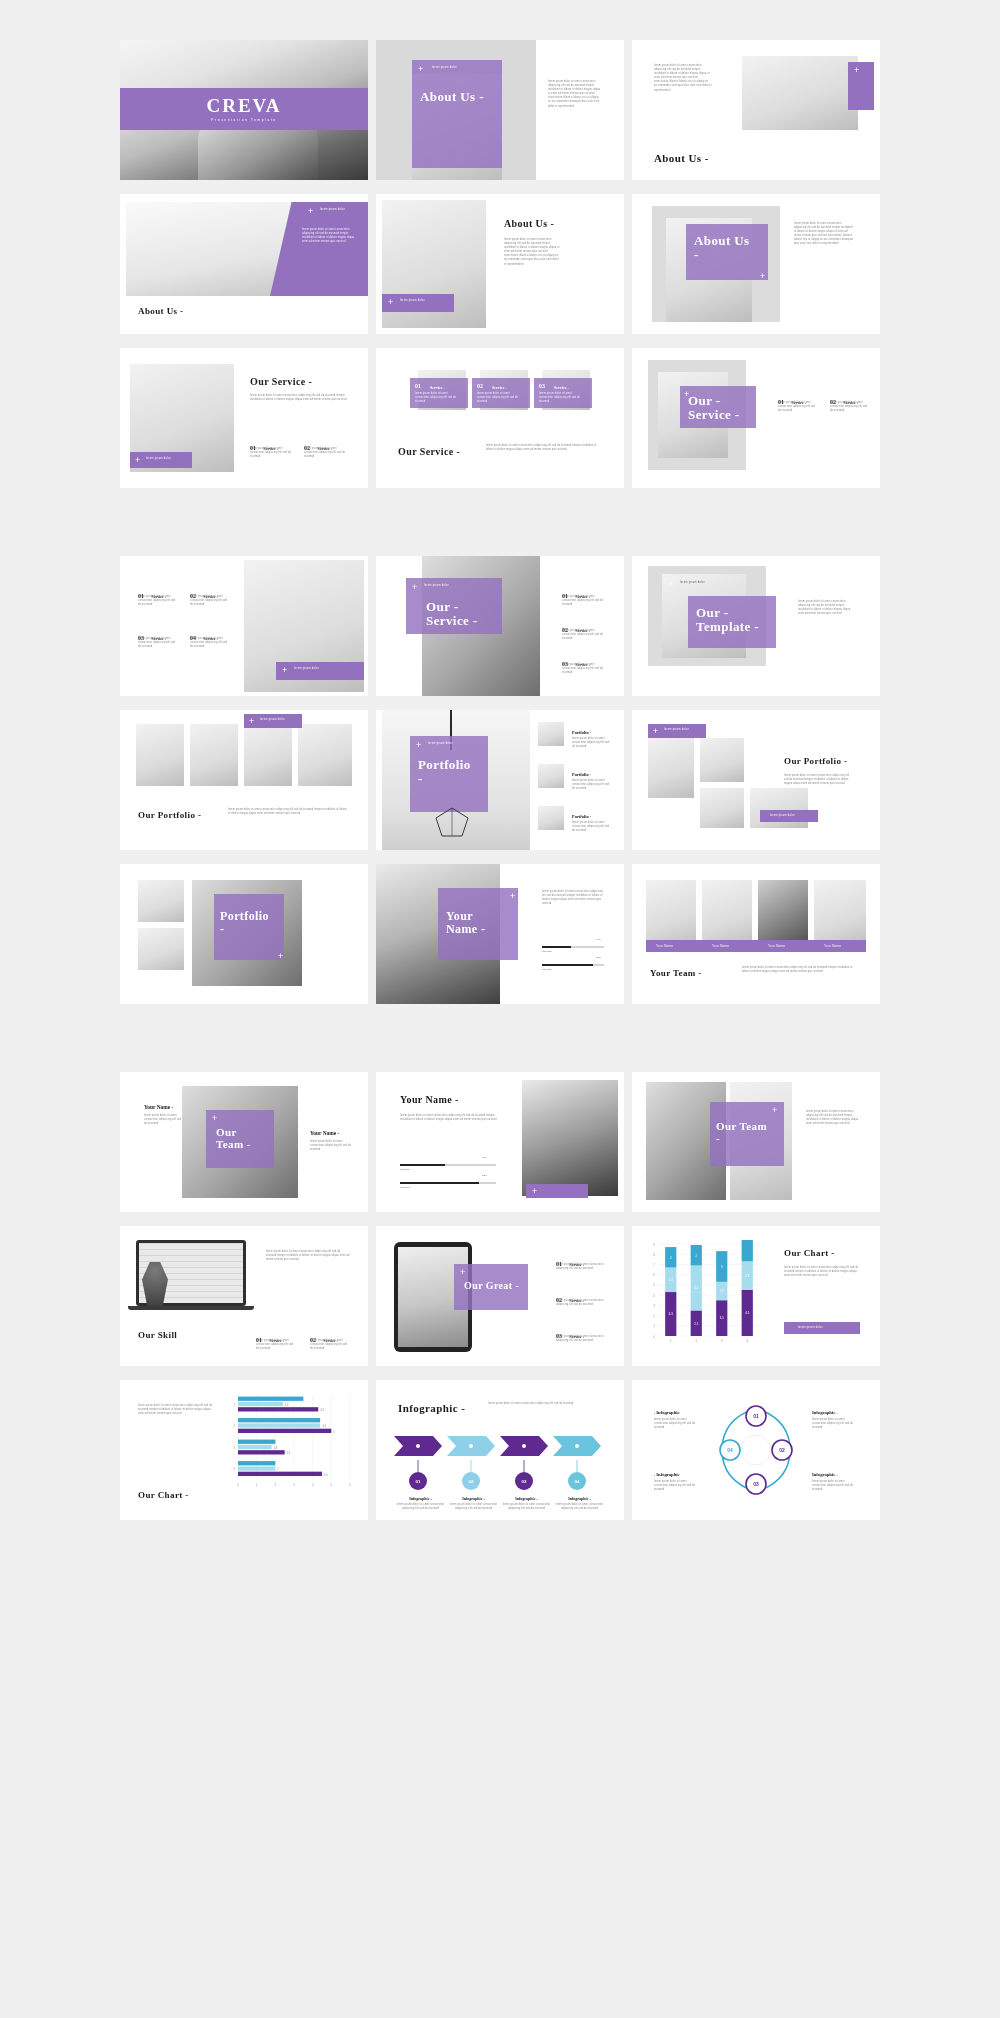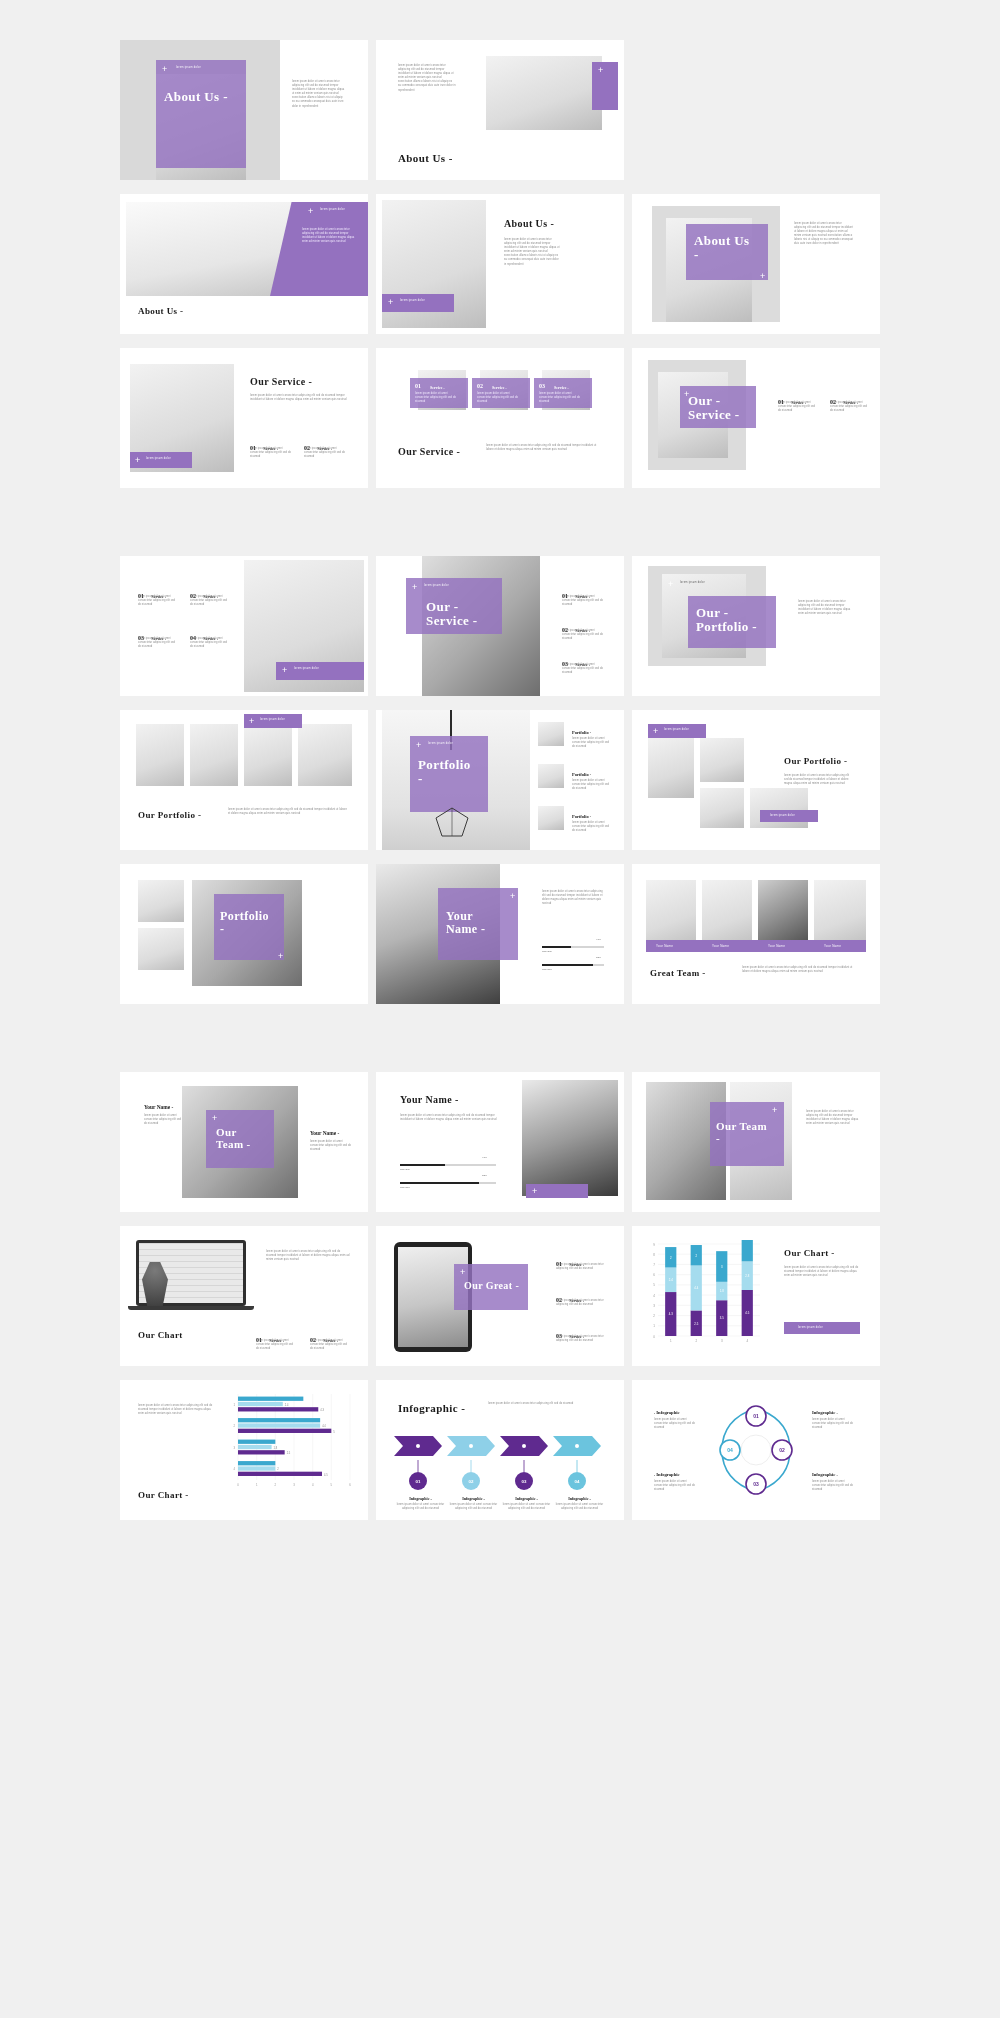--- a/index.html
+++ b/index.html
@@ -53,20 +53,29 @@
 </style>
 </head>
 <body>
 
 <div class="sheet">
 
   <div class="gap-top"></div>
 
   <div class="grid">
 
+    <div class="slide">
+      <div class="img dk" style="left:0;top:0;width:248px;height:140px;
+           background:linear-gradient(160deg,#f5f5f5 0%,#e3e3e3 28%,#bdbdbd 52%,#6d6d6d 78%,#3a3a3a 100%);"></div>
+      <div style="position:absolute;left:78px;top:60px;width:120px;height:80px;border-radius:50% 50% 0 0;
+           background:linear-gradient(150deg,#f2f2f2,#9a9a9a 60%,#4f4f4f);"></div>
+      <div class="pp" style="left:0;top:48px;width:248px;height:42px;"></div>
+      <div class="ttl w" style="left:50%;top:55px;transform:translateX(-50%);font-size:19px;letter-spacing:2px;">CREVA</div>
+      <div class="tiny" style="left:50%;top:78px;transform:translateX(-50%);font-size:3.2px;letter-spacing:1.6px;">Presentation Template</div>
+    </div>
 
     <div class="slide">
       <div class="ph" style="left:0;top:0;width:160px;height:140px;background:#d9d9d9;"></div>
       <div class="img lt" style="left:36px;top:34px;width:90px;height:106px;"></div>
       <div class="pp tr" style="left:36px;top:20px;width:90px;height:108px;"></div>
       <div class="plus" style="left:42px;top:25px;">+</div>
       <div class="tiny" style="left:56px;top:26px;">lorem ipsum dolor</div>
       <div class="ttl w big" style="left:44px;top:50px;white-space:normal;width:76px;">About Us -</div>
       <div class="lorem" style="left:172px;top:40px;width:54px;">lorem ipsum dolor sit amet consectetur adipiscing elit sed do eiusmod tempor incididunt ut labore et dolore magna aliqua ut enim ad minim veniam quis nostrud exercitation ullamco laboris nisi ut aliquip ex ea commodo consequat duis aute irure dolor in reprehenderit</div>
     </div>
@@ -232,21 +241,21 @@
       </div>
       <div class="lorem" style="left:186px;top:107px;width:44px;">lorem ipsum dolor sit amet consectetur adipiscing elit sed do eiusmod</div>
     </div>
 
     <div class="slide">
       <div class="ph" style="left:16px;top:10px;width:118px;height:100px;background:#dcdcdc;"></div>
       <div class="img lt" style="left:30px;top:18px;width:84px;height:84px;"></div>
       <div class="pp tr" style="left:56px;top:40px;width:88px;height:52px;"></div>
       <div class="plus" style="left:36px;top:24px;">+</div>
       <div class="tiny" style="left:48px;top:25px;color:#555;">lorem ipsum dolor</div>
-      <div class="ttl w big" style="left:64px;top:50px;white-space:normal;width:74px;">Our - Portfolio -</div>
+      <div class="ttl w big" style="left:64px;top:50px;white-space:normal;width:74px;">Our - Template -</div>
       <div class="lorem" style="left:166px;top:44px;width:56px;">lorem ipsum dolor sit amet consectetur adipiscing elit sed do eiusmod tempor incididunt ut labore et dolore magna aliqua enim ad minim veniam quis nostrud</div>
     </div>
   </div>
 
   <div style="height:14px;"></div>
 
   <div class="grid">
 
     <div class="slide">
       <div class="img lt" style="left:16px;top:14px;width:48px;height:62px;"></div>
@@ -335,21 +344,21 @@
     <div class="slide">
       <div class="img lt" style="left:14px;top:16px;width:50px;height:68px;"></div>
       <div class="img lt" style="left:70px;top:16px;width:50px;height:68px;"></div>
       <div class="img dk" style="left:126px;top:16px;width:50px;height:68px;"></div>
       <div class="img lt" style="left:182px;top:16px;width:52px;height:68px;"></div>
       <div class="pp" style="left:14px;top:76px;width:220px;height:12px;"></div>
       <div class="tiny" style="left:24px;top:80px;font-size:3px;">Your Name</div>
       <div class="tiny" style="left:80px;top:80px;font-size:3px;">Your Name</div>
       <div class="tiny" style="left:136px;top:80px;font-size:3px;">Your Name</div>
       <div class="tiny" style="left:192px;top:80px;font-size:3px;">Your Name</div>
-      <div class="ttl" style="left:18px;top:104px;font-size:9px;">Great Team -</div>
+      <div class="ttl" style="left:18px;top:104px;font-size:9px;">Your Team -</div>
       <div class="lorem" style="left:110px;top:102px;width:118px;">lorem ipsum dolor sit amet consectetur adipiscing elit sed do eiusmod tempor incididunt ut labore et dolore magna aliqua enim ad minim veniam quis nostrud</div>
     </div>
   </div>
 
   <div class="gap-lg"></div>
 
   <div class="grid">
 
     <div class="slide">
       <div class="img mid" style="left:62px;top:14px;width:116px;height:112px;"></div>
@@ -398,21 +407,21 @@
   <div class="grid">
 
     <div class="slide">
       <div style="position:absolute;left:16px;top:14px;width:110px;height:66px;background:#2f2f2f;border-radius:3px;padding:3px;">
         <div style="width:100%;height:100%;background:repeating-linear-gradient(0deg,#e9e9e9 0 5px,#d6d6d6 5px 6px),repeating-linear-gradient(90deg,transparent 0 5px,#d6d6d6 5px 6px);"></div>
       </div>
       <div style="position:absolute;left:8px;top:80px;width:126px;height:4px;background:#3a3a3a;border-radius:0 0 3px 3px;"></div>
       <div style="position:absolute;left:22px;top:36px;width:26px;height:44px;
            background:radial-gradient(circle at 50% 20%,#7a7a7a,#3d3d3d);clip-path:polygon(20% 100%,0 40%,30% 0,70% 0,100% 40%,80% 100%);"></div>
       <div class="lorem" style="left:146px;top:24px;width:84px;">lorem ipsum dolor sit amet consectetur adipiscing elit sed do eiusmod tempor incididunt ut labore et dolore magna aliqua enim ad minim veniam quis nostrud</div>
-      <div class="ttl" style="left:18px;top:104px;font-size:9px;">Our Chart</div>
+      <div class="ttl" style="left:18px;top:104px;font-size:9px;">Our Skill</div>
       <div style="position:absolute;left:136px;top:102px;">
         <span class="num">01</span>
         <span class="svc" style="margin-left:3px;">Service .</span>
       </div>
       <div class="lorem" style="left:136px;top:113px;width:40px;">lorem ipsum dolor sit amet consectetur adipiscing elit sed do eiusmod</div>
       <div style="position:absolute;left:190px;top:102px;">
         <span class="num">02</span>
         <span class="svc" style="margin-left:3px;">Service .</span>
       </div>
       <div class="lorem" style="left:190px;top:113px;width:40px;">lorem ipsum dolor sit amet consectetur adipiscing elit sed do eiusmod</div>

